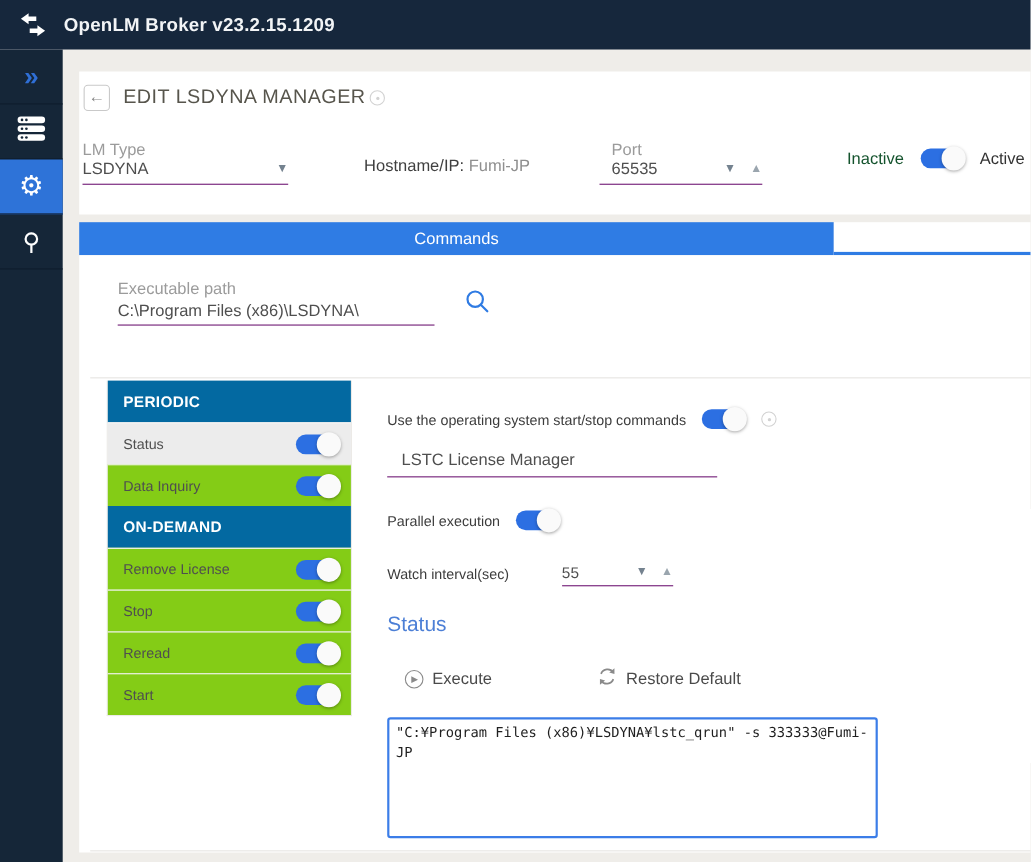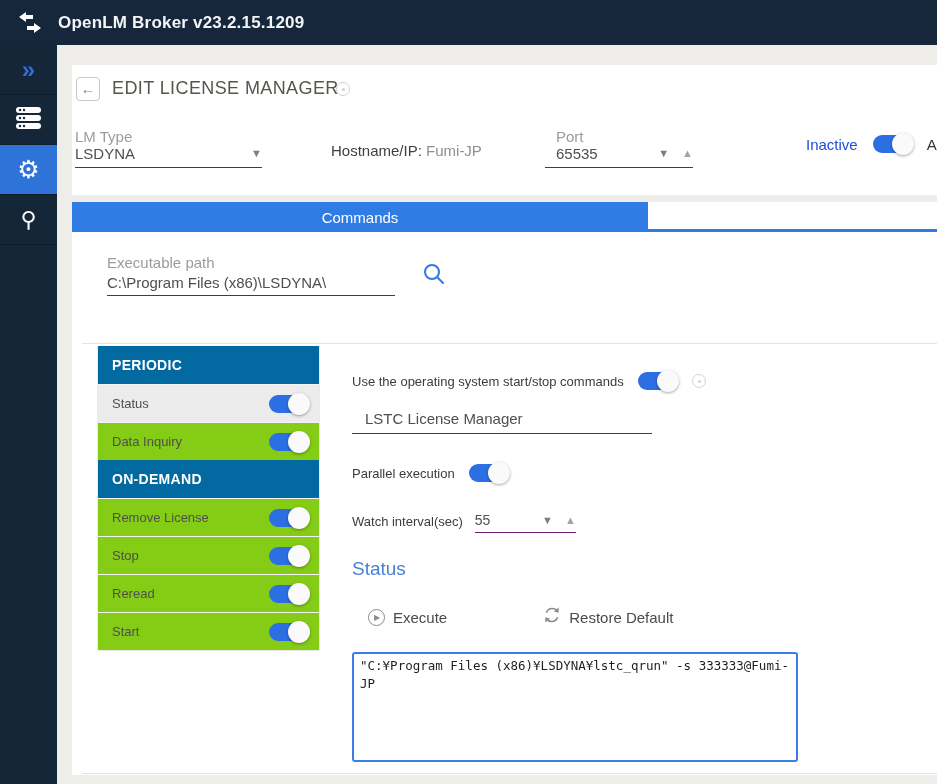--- a/index.html
+++ b/index.html
@@ -52,32 +52,32 @@
   .hostname { position:absolute; left:259px; top:77px; font-size:15px; }
   .hostname .hn-label { color:#3f3f3f; }
   .hostname .hn-val { color:#8f8f8f; }
 
   .port { position:absolute; left:473px; top:63px; width:148px; }
   .port .val-row { display:flex; align-items:center; padding-bottom:5px; }
   .port input { width:70px; margin-left:11px; }
   .spacer { flex:1; }
 
   .active-toggle { position:absolute; left:698px; top:70px; display:flex; align-items:center; }
-  .t-off { color:#1d4ed8; font-size:15px; margin-right:15px;margin-left:36px; }
+  .t-off { color:#14532d; font-size:15px; margin-right:15px; }
   .t-on  { color:#333333; font-size:15px; margin-left:16px; }
 
   
   .switch { position:relative; width:38px; height:18px; background:#2c6fe2; border-radius:10px;
             display:inline-block; cursor:pointer; flex:none; }
   .switch::after { content:""; position:absolute; right:-3px; top:-2px; width:22px; height:22px;
                    background:#fafafa; border-radius:50%; box-shadow:0 1px 3px rgba(0,0,0,.35); }
 
   
   .tabstrip { position:absolute; left:15px; top:157px; width:865px; height:30px; display:flex; }
-  .tab-active { width:576px; background:#2f7ce4; color:#ffffff; font-size:15px;
+  .tab-active { width:686px; background:#2f7ce4; color:#ffffff; font-size:15px;
                 display:flex; align-items:center; justify-content:center; cursor:pointer; }
   .tab-rest { flex:1; background:#ffffff; border-bottom:3px solid #2f7ce4; cursor:pointer; }
 
   
   .exec-group { position:absolute; left:35px; top:22px; width:288px; }
   .exec-group input { margin-top:3px; padding-bottom:4px; }
   .search-btn { position:absolute; left:350px; top:30px; width:24px; height:24px; cursor:pointer; }
 
   .divider { position:absolute; left:10px; right:0; height:1px; background:#e6e4e1; }
 
@@ -95,21 +95,21 @@
   .os-row { position:absolute; left:280px; top:140px; display:flex; align-items:center; }
   .os-row .lbl { font-size:13px; color:#3c3c3c; margin-right:14px; }
   .os-row .info-circle { margin-left:16px; }
 
   .svc-input { position:absolute; left:280px; top:172px; width:300px; }
   .svc-input input { padding:6px 0 6px 13px; }
 
   .par-row { position:absolute; left:280px; top:232px; display:flex; align-items:center; }
   .par-row .lbl { font-size:13px; color:#3c3c3c; margin-right:14px; }
 
-  .watch-row { position:absolute; left:280px; top:280px; display:flex; align-items:flex-end; }
+  .watch-row { position:absolute; left:280px; top:280px; display:flex; align-items:flex-end;gap:36px; }
   .watch-row .lbl { font-size:13px; color:#3c3c3c; margin-right:12px; padding-bottom:4px; }
   .watch-box { width:101px; display:flex; align-items:center; padding-bottom:4px; }
   .watch-box input { width:42px; font-size:14px; }
   .watch-box .caret-d { margin-right:12px; }
 
   .status-heading { position:absolute; left:280px; top:326px; font-size:19px; color:#4c7fd6; }
 
   .btn-row { position:absolute; left:296px; top:374px; display:flex; align-items:center; }
   .cmd-btn { display:flex; align-items:center; cursor:pointer; }
   .cmd-btn .btn-label { font-size:15px; color:#4a4a4a; margin-left:8px; }
@@ -162,21 +162,21 @@
   </div>
   <div class="side-item">
     <span class="tools-glyph">⚲</span>
   </div>
 </div>
 
 <div class="page">
 
   <div class="card card1">
     <div class="back-btn">←</div>
-    <div class="page-title">EDIT LICENSE MANAGER</div>
+    <div class="page-title">EDIT LSDYNA MANAGER</div>
     <span class="info-circle title-info"></span>
 
     <div class="lm-type">
       <div class="field-label">LM Type</div>
       <div class="val-row underline">
         <input class="u-input" readonly="" value="LSDYNA" style="">
         <span class="caret-d">▼</span>
       </div>
     </div>
 

